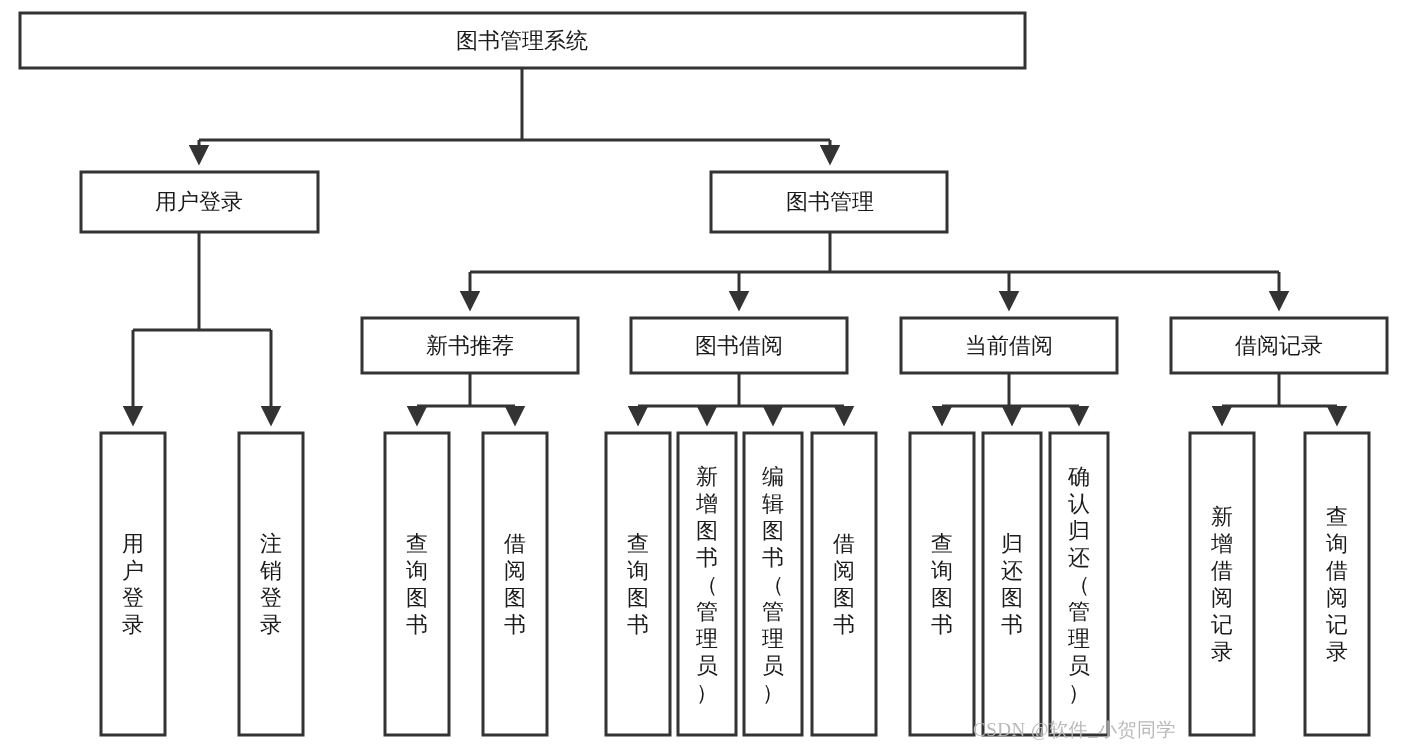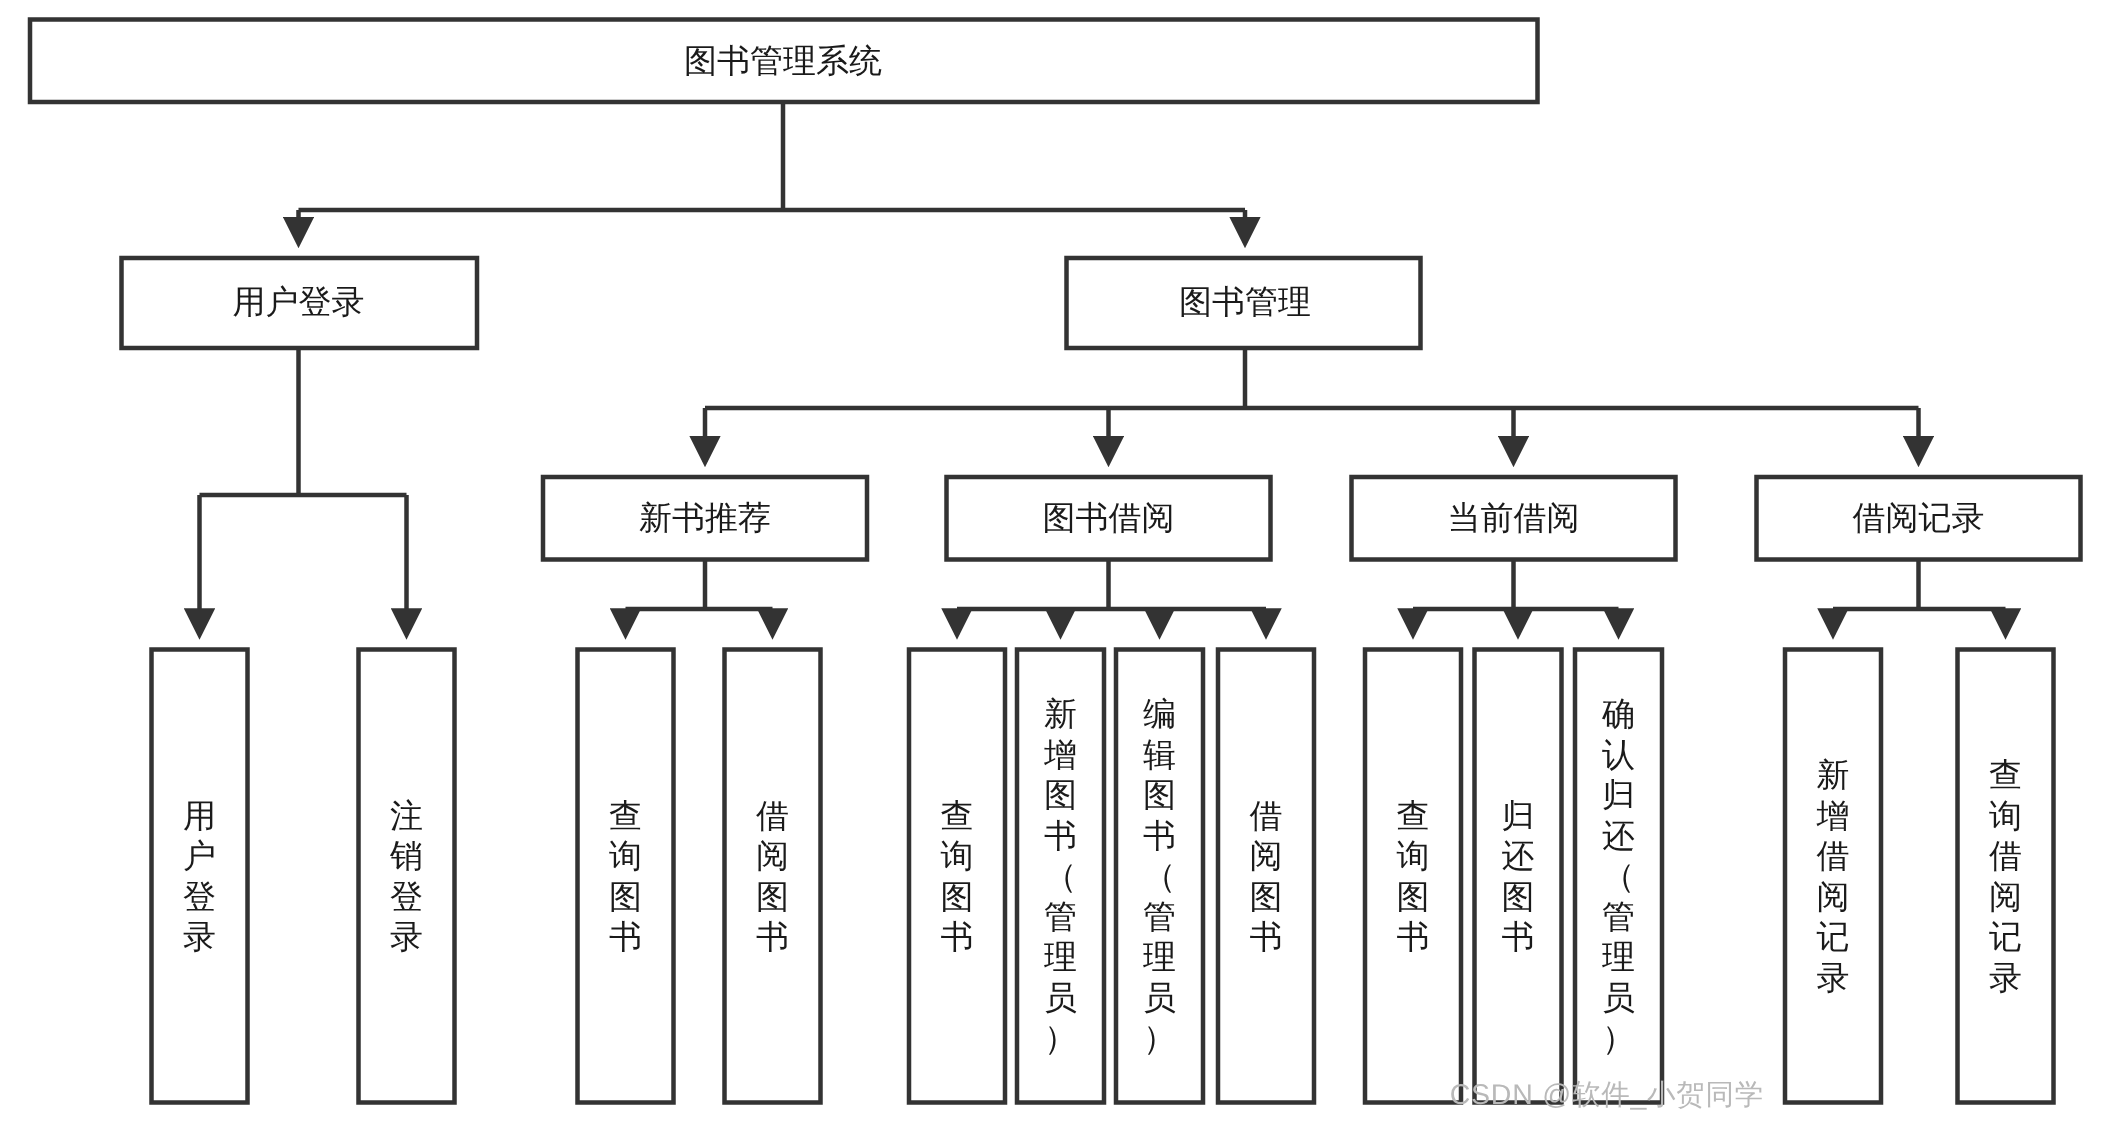--- a/index.html
+++ b/index.html
@@ -49,21 +49,21 @@
     fill: none;
   }
   .arrow-head {
     fill: #333333;
     stroke: none;
   }
   .watermark {
     position: absolute;
     right: 8px;
     bottom: 4px;
-    font-family: Liberation Sans, sans-serif;
+    font-family: Liberation Serif, serif;
     font-size: 19px;
     color: #b9b9b9;
     white-space: nowrap;
     letter-spacing: 0.5px;
   }
 </style>
 </head>
 <body>
 
 <div id="diagram-root">

